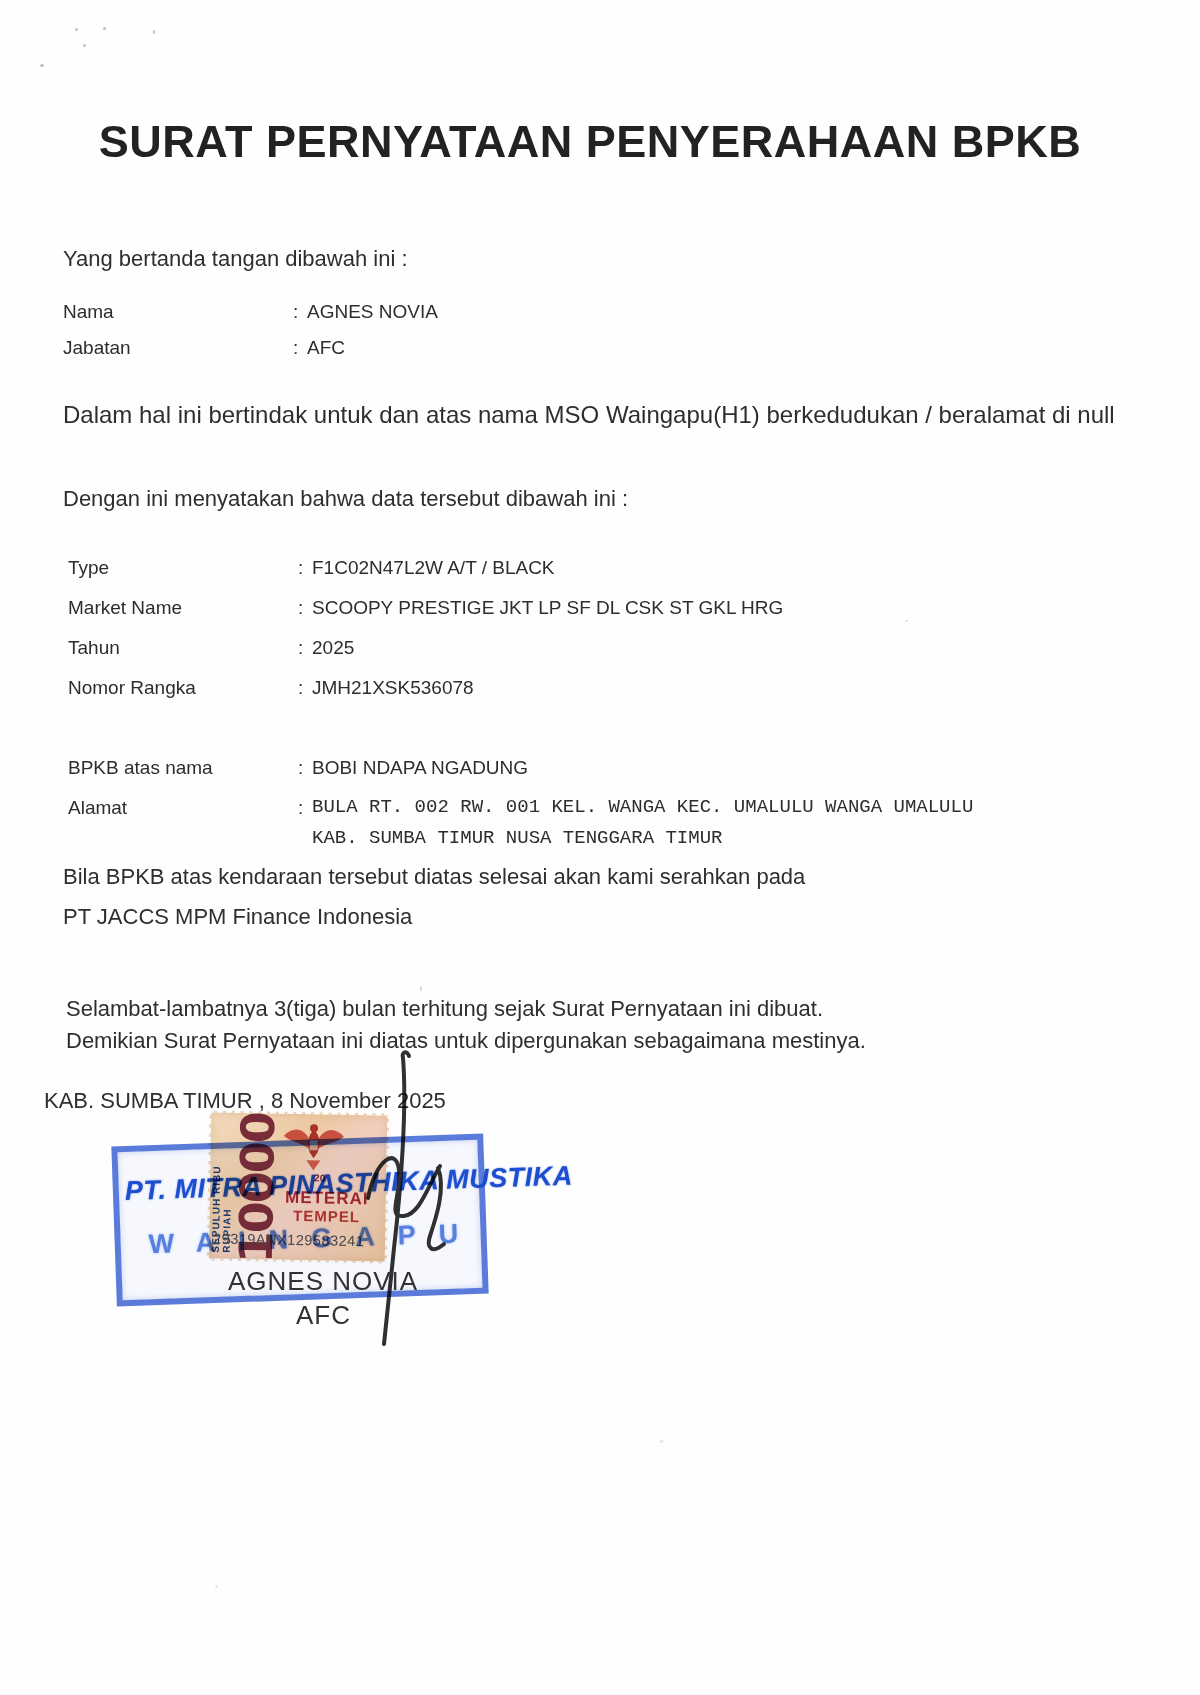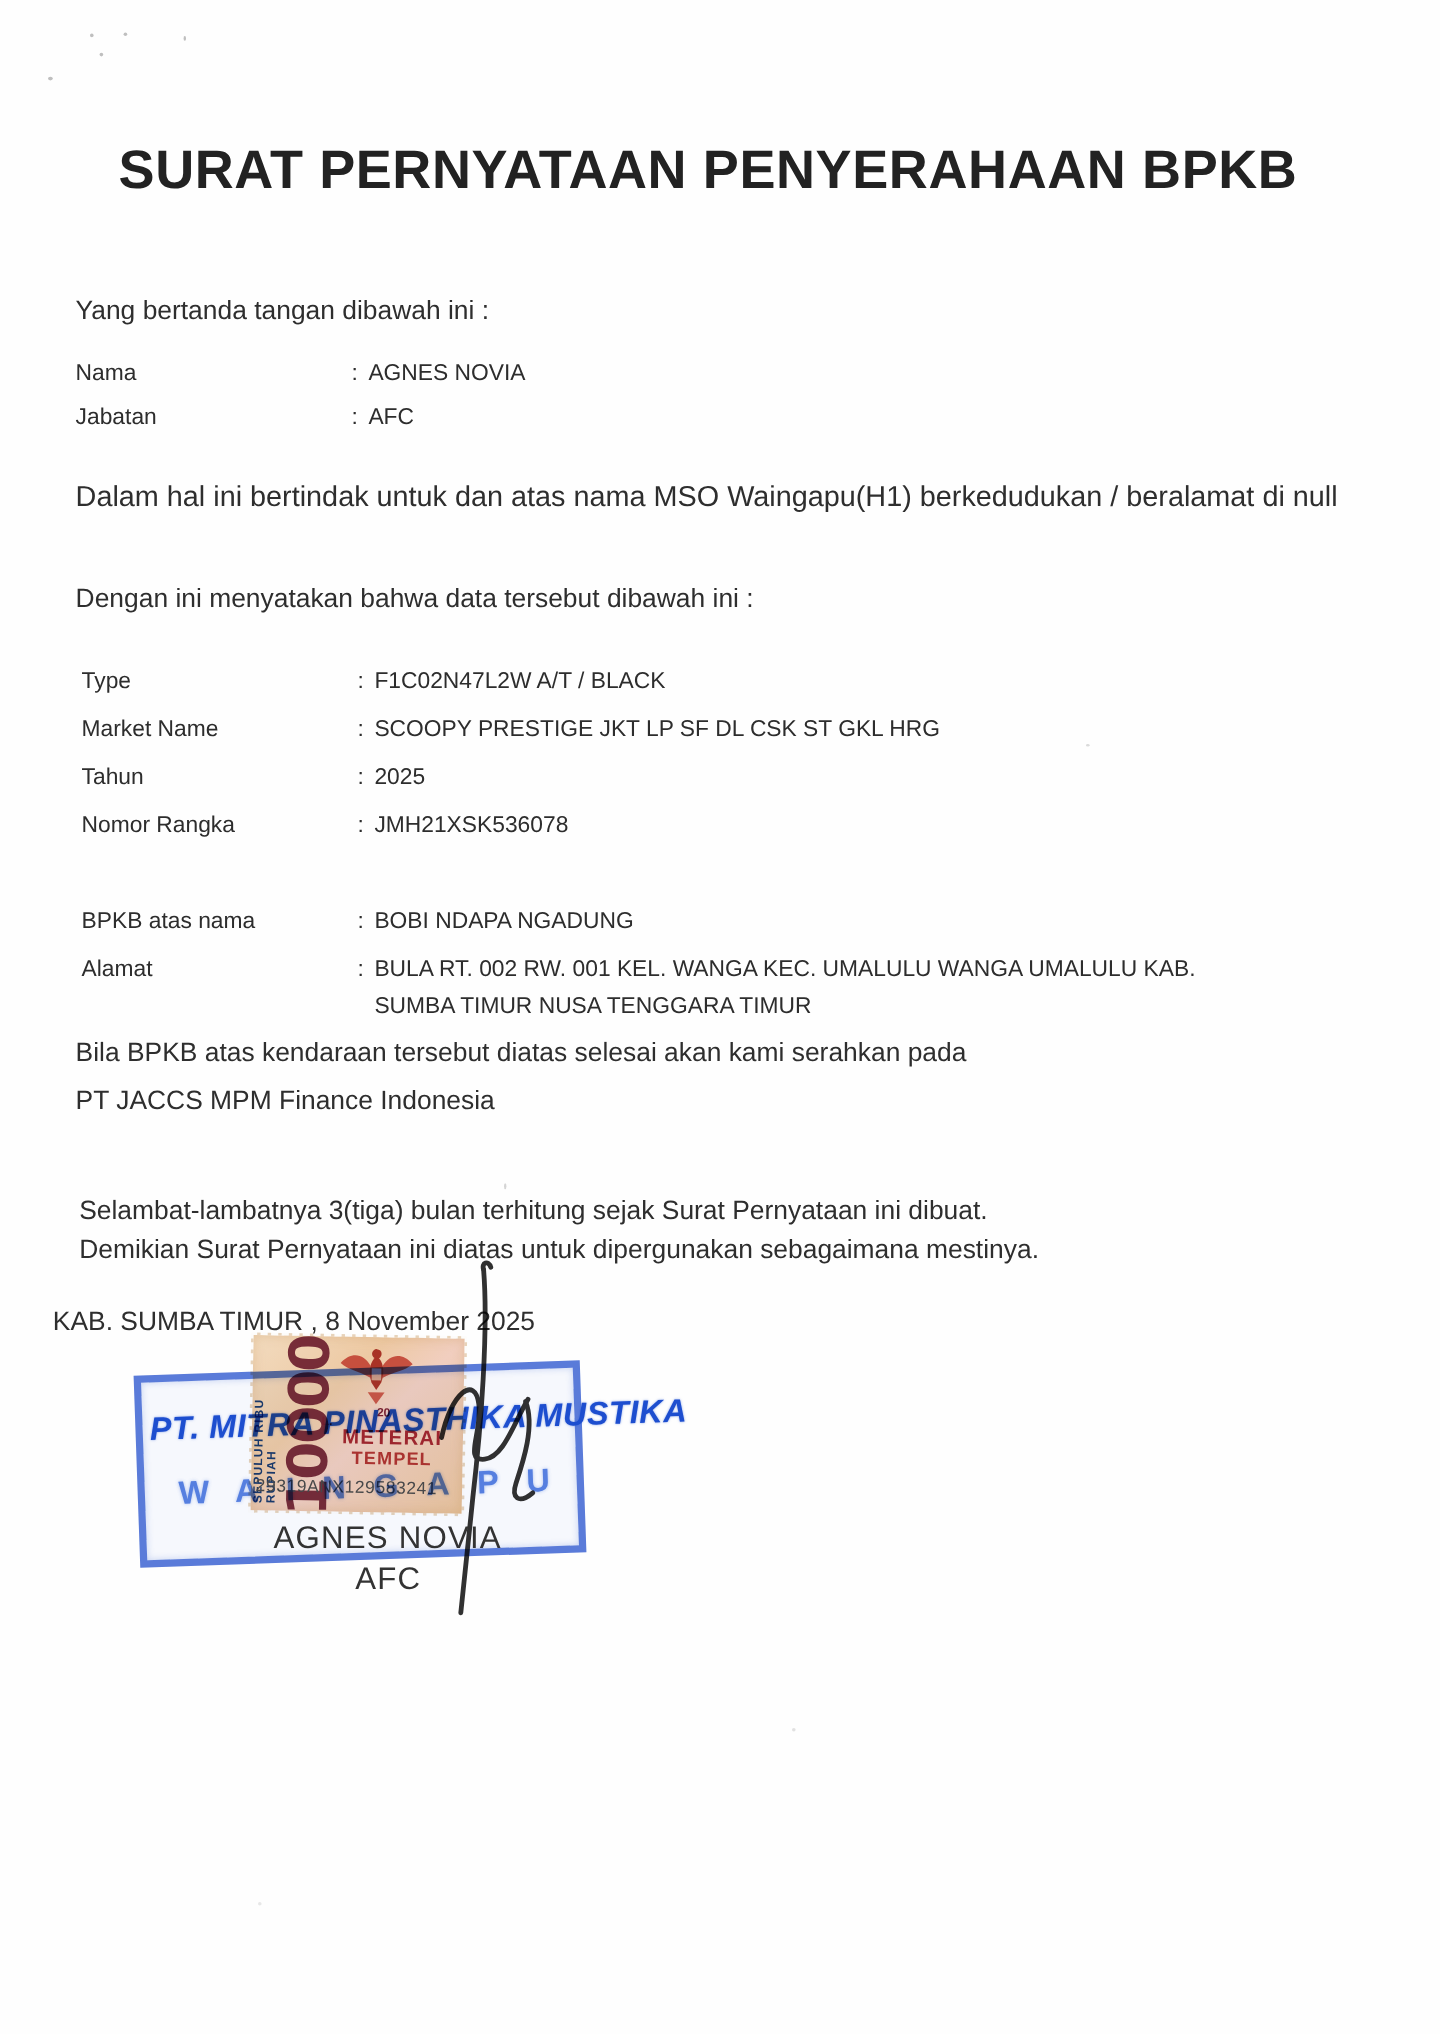--- a/index.html
+++ b/index.html
@@ -5,21 +5,21 @@
   html,body{margin:0;padding:0;}
   body{width:1200px;height:1695px;background:#fdfdfc;font-family:"Liberation Sans",sans-serif;color:#2d2d2d;}
   .page{position:relative;width:1200px;height:1695px;background:#fefefe;overflow:hidden;}
   .abs{position:absolute;}
   .title{top:100px;left:0;width:1180px;text-align:center;font-size:45px;font-weight:bold;color:#222;letter-spacing:.5px;margin-top:16px;}
   .line{font-size:22px;line-height:30px;color:#2e2e2e;}
   .row{font-size:19px;line-height:31px;white-space:nowrap;}
   .row .lbl{display:inline-block;width:230px;vertical-align:top;}
   .row .colon{display:inline-block;width:14px;vertical-align:top;}
   .row .val{display:inline-block;max-width:690px;vertical-align:top;white-space:normal;}
-  .wraprow .val{width:690px;}
+  .wraprow .val{width:690px;font-family:Liberation Mono, monospace;}
   
   .sigblock{top:1048px;left:100px;width:500px;height:310px;}
   .bluestamp{position:absolute;left:14px;top:92px;width:360px;height:148px;border:6px solid rgba(38,82,205,.75);
     background:rgba(90,130,230,.05);transform:rotate(-2deg);mix-blend-mode:multiply;box-shadow:0 0 6px rgba(38,82,205,.25) inset;}
   .bluestamp .l1{position:absolute;left:6px;top:24px;width:346px;text-align:center;font-size:27px;font-weight:bold;
     font-style:italic;color:#1d4ed0;white-space:nowrap;letter-spacing:.5px;text-shadow:0 0 2px rgba(30,80,210,.55);}
   .bluestamp .l2{position:absolute;left:28px;top:78px;width:330px;font-size:27px;font-weight:bold;color:#2e62d9;
     letter-spacing:23px;opacity:.8;text-shadow:0 0 3px rgba(46,98,217,.5);}
   .meterai{position:absolute;left:110px;top:66px;width:176px;height:146px;transform:rotate(1deg);mix-blend-mode:multiply;
     background:linear-gradient(135deg,#f3dcc0 0%,#eecaa4 35%,#f2cfc0 55%,#ecc59c 100%);

